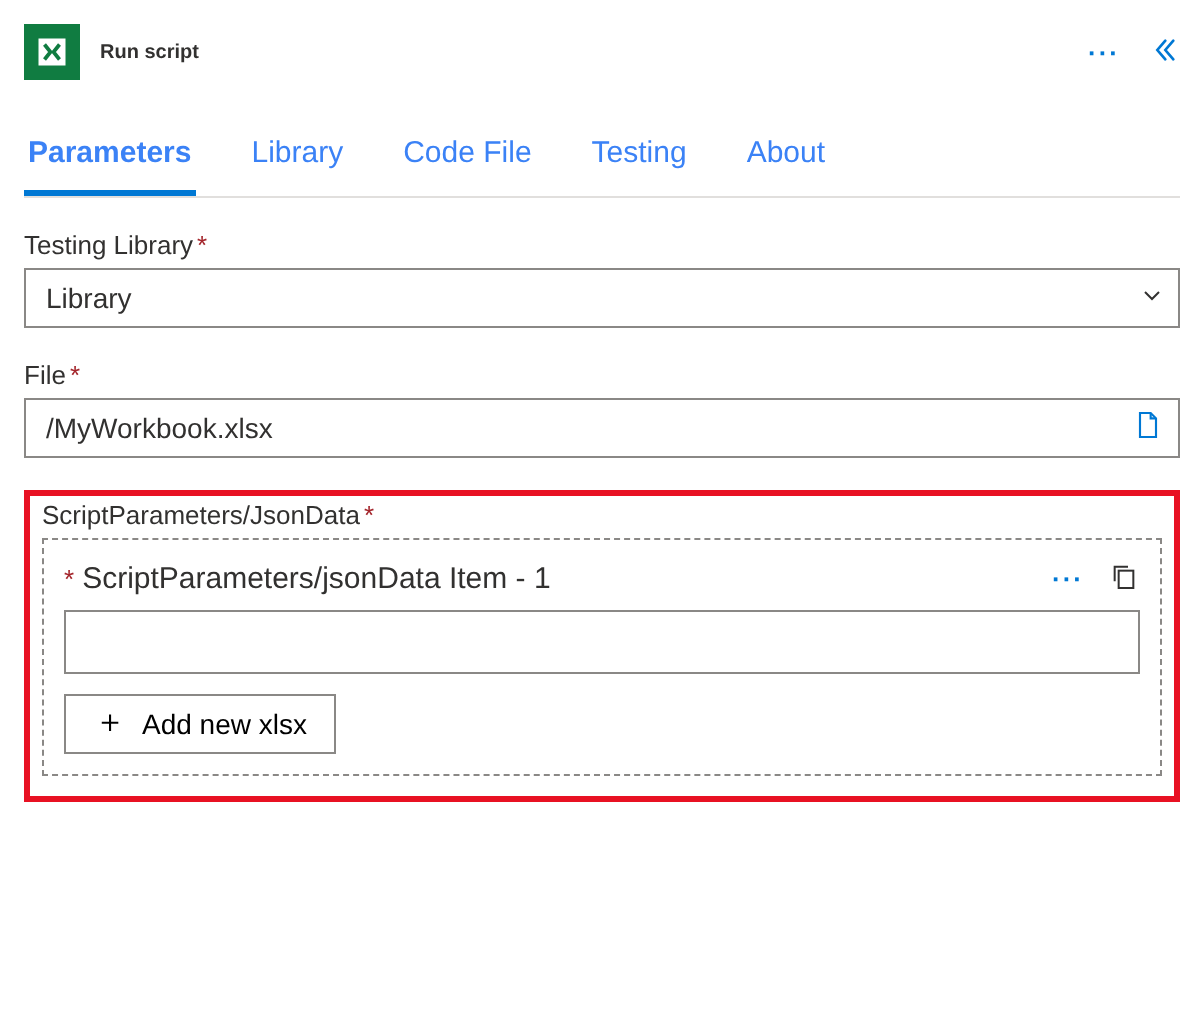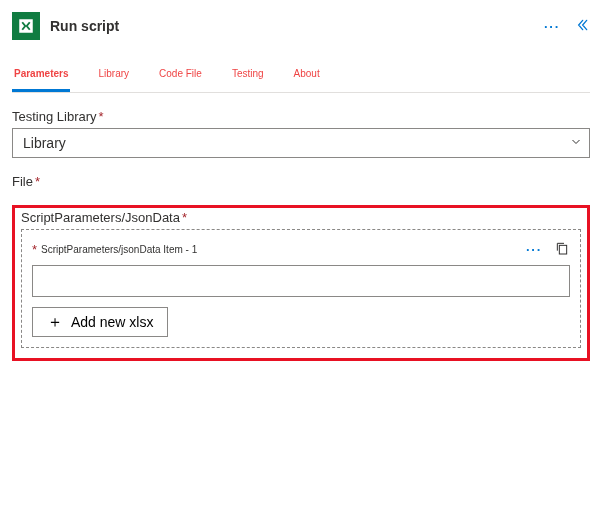--- a/index.html
+++ b/index.html
@@ -1,40 +1,40 @@
 <!DOCTYPE html>
 <html><head>
 <meta charset="utf-8">
 <style>
 * { box-sizing: border-box; margin: 0; padding: 0; }
 body { font-family: "Segoe UI", Arial, sans-serif; font-size: 13px; color: #323130; background: #fff; width: 602px; }
 .card { padding: 8px 12px 16px 12px; }
 .header { display: flex; align-items: center; padding: 4px 0 12px 0; }
 .app-icon { width: 28px; height: 28px; background: #107c41; display: flex; align-items: center; justify-content: center; margin-right: 10px; }
 .app-icon svg { width: 18px; height: 18px; }
-.title { font-size: 14px; font-weight: 600; flex: 1; }
+.title { font-size: 10px; font-weight: 600; flex: 1; }
 .hdr-actions { display: flex; align-items: center; gap: 14px; color: #0078d4; }
 .tabs { display: flex; gap: 26px; border-bottom: 1px solid #e1dfdd; padding: 16px 0 0 0; }
-.tab { padding: 0 2px 10px 2px; cursor: pointer; color: #ef4444; font-size: 10px; border-bottom: 3px solid transparent; }
+.tab { padding: 0 2px 10px 2px; cursor: pointer; color: #3b82f6; font-size: 15px; border-bottom: 3px solid transparent; }
 .tab.active { font-weight: 600; border-bottom-color: #0078d4; }
 .field { margin-top: 16px; }
 .label { font-size: 13px; margin-bottom: 4px; }
 .req { color: #a4262c; margin-left: 2px; }
 .control { position: relative; }
 .select, .textish { width: 100%; border: 1px solid #8a8886; padding: 6px 30px 6px 10px; font-size: 14px; background: #fff; cursor: pointer; }
 .textish { cursor: text; }
 .chev { position: absolute; right: 8px; top: 50%; transform: translateY(-50%); pointer-events: none; }
 .chev svg { width: 12px; height: 12px; }
 .file-icon { position: absolute; right: 8px; top: 50%; transform: translateY(-50%); color: #0078d4; }
 .file-icon svg { width: 16px; height: 16px; }
 .jsonbox { border: 3px solid #e81123; margin-top: 16px; padding: 2px 6px 10px 6px; }
 .dashed { border: 1px dashed #8a8886; padding: 10px; margin-top: 4px; }
 .item-hdr { display: flex; align-items: center; margin-bottom: 6px; }
 .item-hdr .req { margin: 0 4px 0 0; }
-.item-title { font-size: 10px; flex: 1; }
+.item-title { font-size: 15px; flex: 1; }
 .item-actions { display: flex; align-items: center; gap: 12px; color: #0078d4; }
 .item-input { width: 100%; border: 1px solid #8a8886; height: 32px; padding: 4px 8px; font-size: 14px; }
 .add-btn { display: inline-flex; align-items: center; gap: 8px; border: 1px solid #8a8886; background: #fff; padding: 6px 14px; margin-top: 10px; cursor: pointer; font-size: 14px; }
 .add-btn .plus { font-size: 16px; line-height: 1; }
 .more-dots { color: #0078d4; letter-spacing: 1px; font-weight: 700; cursor: pointer; }
 .collapse-icon svg, .copy-icon svg { width: 16px; height: 16px; }
 </style>
 </head>
 <body>
 
@@ -72,20 +72,29 @@
     <div class="control">
       <div class="select">Library</div>
       <span class="chev"><svg viewBox="0 0 24 24">
             <path d="M5 9 L12 16 L19 9" stroke="#323130" stroke-width="2" fill="none"></path>
           </svg></span>
     </div>
   </div>
 
   <div class="field">
     <div class="label"><span>File</span><span class="req">*</span></div>
+    <div class="control">
+      <div class="textish">/MyWorkbook.xlsx</div>
+      <span class="file-icon">
+        <svg viewBox="0 0 24 24">
+            <path d="M6 3 H14 L18 7 V21 H6 Z" stroke="#0078d4" stroke-width="1.6" fill="none"></path>
+            <path d="M14 3 V7 H18" stroke="#0078d4" stroke-width="1.6" fill="none"></path>
+          </svg>
+      </span>
+    </div>
   </div>
 
 
   <div class="jsonbox">
     <div class="label"><span>ScriptParameters/JsonData</span><span class="req">*</span></div>
     <div class="dashed">
       <div class="item-hdr">
         <span class="req">*</span>
         <span class="item-title">ScriptParameters/jsonData Item - 1</span>
         <div class="item-actions">

